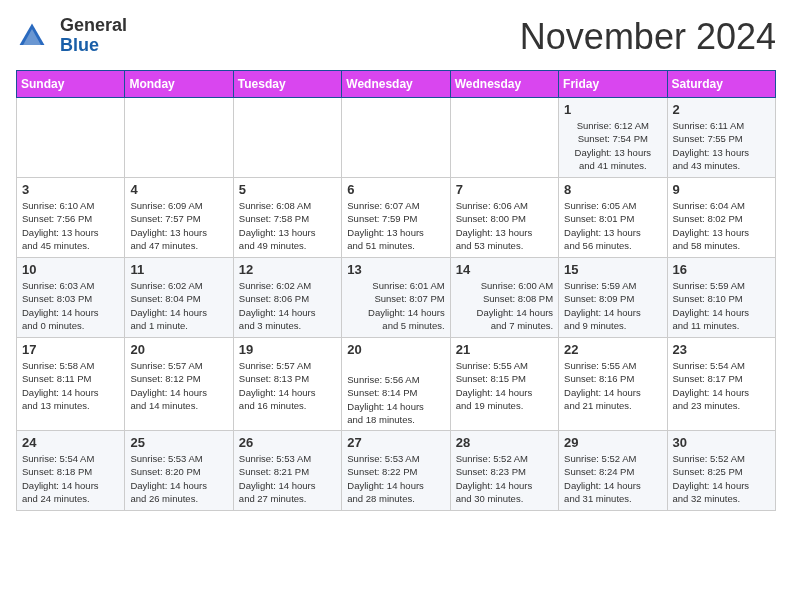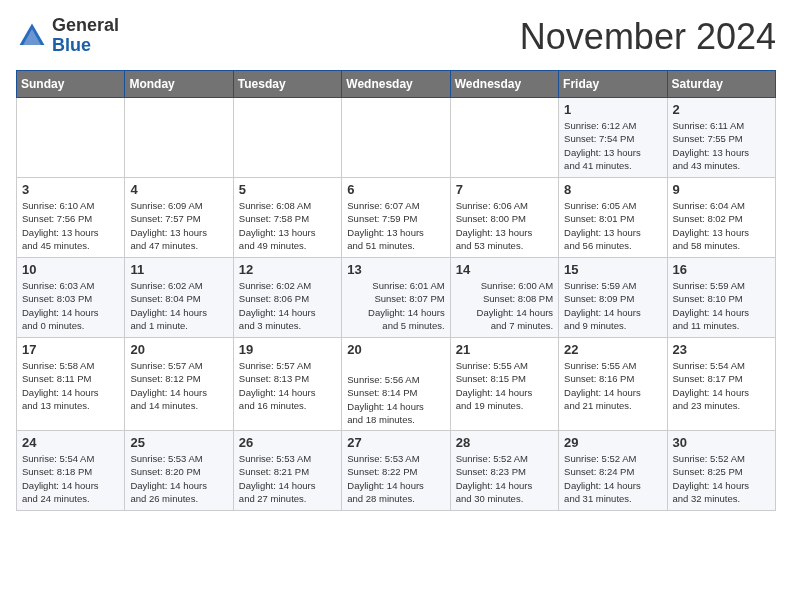--- a/index.html
+++ b/index.html
@@ -12,21 +12,21 @@
     }
     .header {
       display: flex;
       align-items: flex-start;
       justify-content: space-between;
       margin-bottom: 12px;
     }
     .logo {
       display: flex;
       align-items: center;
-      gap: 4px;
+      gap: 12px;
     }
     .logo-text {
       font-size: 18px;
       font-weight: bold;
       line-height: 1.1;
     }
     .logo-text .general { color: #333; }
     .logo-text .blue { color: #1a5fa8; }
     .logo-icon {
       width: 32px;
@@ -43,21 +43,21 @@
     .location {
       font-size: 15px;
       color: #555;
     }
     table {
       width: 100%;
       border-collapse: collapse;
       table-layout: fixed;
     }
     thead tr th {
-      background-color: #737373;
+      background-color: #d946ef;
       color: #fff;
       font-size: 12px;
       font-weight: bold;
       padding: 6px 4px;
       text-align: left;
       border: 1px solid #1a5098;
     }
     tbody tr td {
       border: 1px solid #ccc;
       vertical-align: top;
@@ -118,21 +118,21 @@
   </thead>
   <tbody id="calendar-body">
   <tr>
         <td class="empty-cell"></td>
         <td class="empty-cell"></td>
         <td class="empty-cell"></td>
         <td class="empty-cell"></td>
         <td class="empty-cell"></td>
         <td>
           <span class="day-number">1</span>
-          <div class="day-info" style="white-space: pre-line;">Sunrise: 6:12 AM
+          <div class="day-info" style="white-space: pre-line; text-align: center;">Sunrise: 6:12 AM
 Sunset: 7:54 PM
 Daylight: 13 hours
 and 41 minutes.</div>
         </td>
         <td>
           <span class="day-number">2</span>
           <div class="day-info" style="white-space: pre-line;">Sunrise: 6:11 AM
 Sunset: 7:55 PM
 Daylight: 13 hours
 and 43 minutes.</div>

